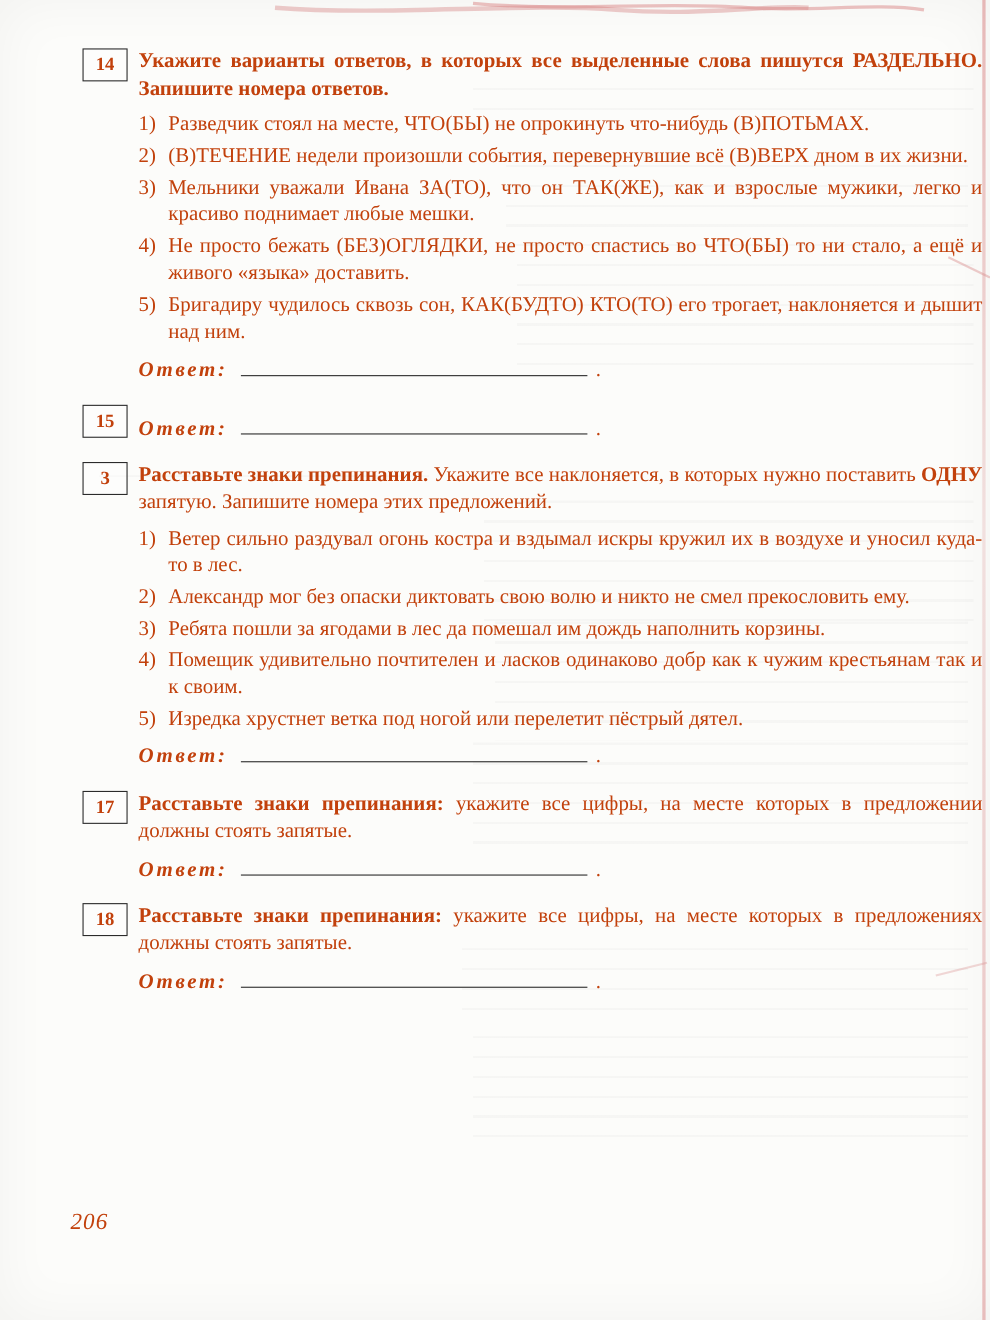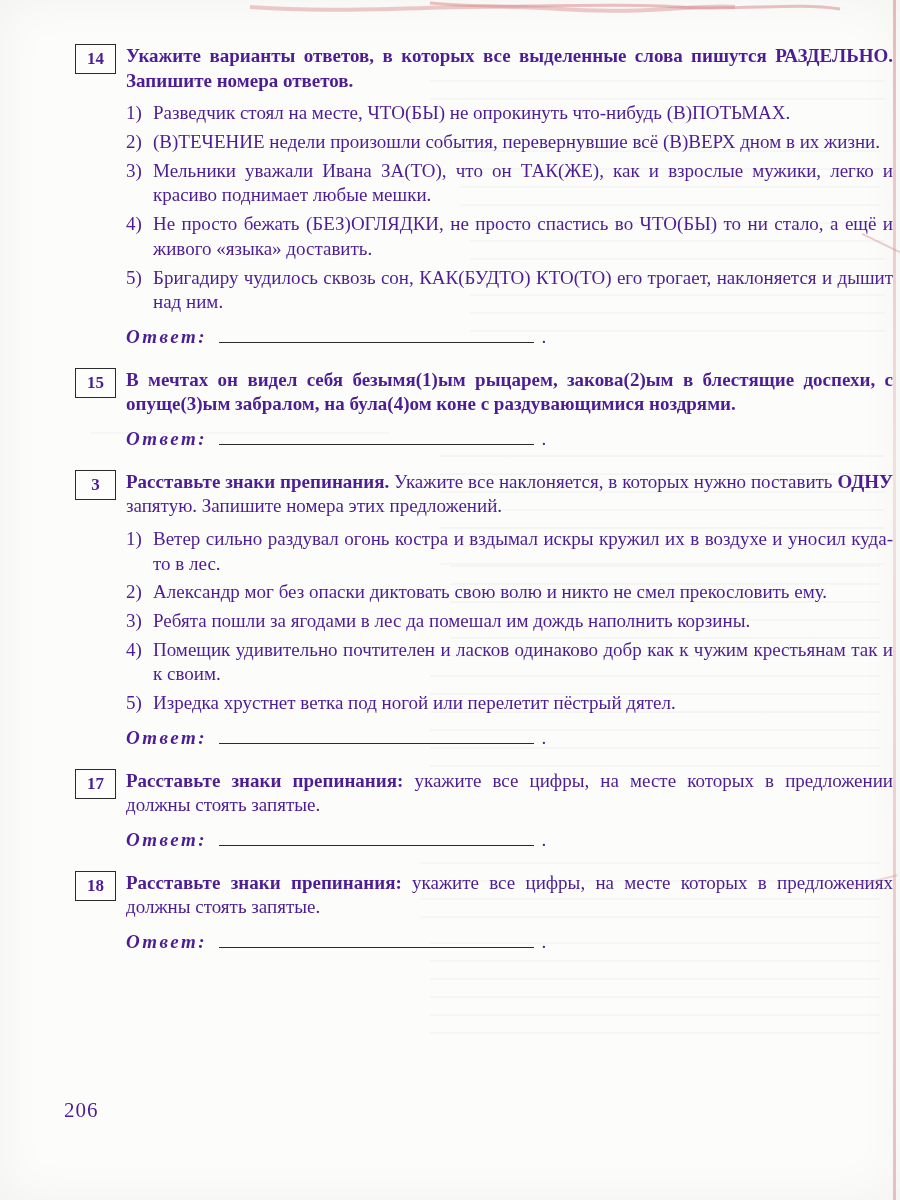--- a/index.html
+++ b/index.html
@@ -1,20 +1,20 @@
 <!DOCTYPE html>
 <html><head>
 <meta charset="utf-8">
 <style>
   * { margin:0; padding:0; box-sizing:border-box; }
   html,body { background:#e9e9e7; }
   .page {
     position:relative; width:900px; height:1200px; margin:0 auto;
     background:#fcfcfa; overflow:hidden;
-    font-family:"Liberation Serif", serif; color:#4c1d95;
+    font-family:"Liberation Serif", serif; color:#c2410c;
     box-shadow: inset 0 0 50px rgba(0,0,0,0.045);
   }
   .content { position:absolute; left:75px; top:44px; width:818px; z-index:2; }
   .task { display:flex; margin-bottom:18px; }
   .num-box {
     width:41px; height:30px; border:1.6px solid #2b2b2b;
     display:flex; align-items:center; justify-content:center;
     font-weight:bold; font-size:17px; margin-right:10px; flex-shrink:0;
     background:rgba(255,255,255,0.4);
   }
@@ -28,21 +28,21 @@
   .body-par { font-weight:bold; text-align:justify; }
   .answer { margin-top:10px; white-space:nowrap;font-style:italic; }
   .answer-label { font-weight:bold; letter-spacing:2.5px; }
   .answer-line {
     display:inline-block; width:315px; height:14px;
     border-bottom:1.3px solid #2b2b2b; margin-left:12px;
   }
   .answer-dot { margin-left:8px; }
   .page-num {
     position:absolute; left:64px; top:1098px; z-index:2;
-    font-size:21px; letter-spacing:1px;
+    font-size:21px; letter-spacing:1px;font-style:italic;
   }
   
   .artifact-top { position:absolute; left:0; top:0; z-index:3; pointer-events:none; }
   .artifact-right {
     position:absolute; right:4px; top:0; width:3px; height:1200px; z-index:3;
     background:linear-gradient(180deg, rgba(217,133,133,0.55), rgba(229,180,180,0.35) 40%, rgba(217,133,133,0.5));
     pointer-events:none;
   }
   .red-diag {
     position:absolute; height:2px; background:#d98f8f; opacity:0.45;
@@ -109,21 +109,20 @@
         </div>
         <div class="answer"><span class="answer-label">Ответ:</span><span class="answer-line"></span><span class="answer-dot">.</span></div>
       </div>
     </div>
 
     <div class="task">
       <div class="num-box">
           <span>15</span>
         </div>
       <div class="t-body">
-        <p class="body-par">В мечтах он видел себя безымя(1)ым рыцарем, закова(2)ым в блестящие доспехи, с опуще(3)ым забралом, на була(4)ом коне с раздувающимися ноздрями.</p>
         <div class="answer"><span class="answer-label">Ответ:</span><span class="answer-line"></span><span class="answer-dot">.</span></div>
       </div>
     </div>
 
     <div class="task">
       <div class="num-box">
           <span>3</span>
         </div>
       <div class="t-body">
         <p class="prompt"><span class="b">Расставьте знаки препинания.</span> <span>Укажите все наклоняется, в которых нужно поставить</span> <span class="b">ОДНУ</span> <span>запятую. Запишите номера этих предложений.</span></p>

